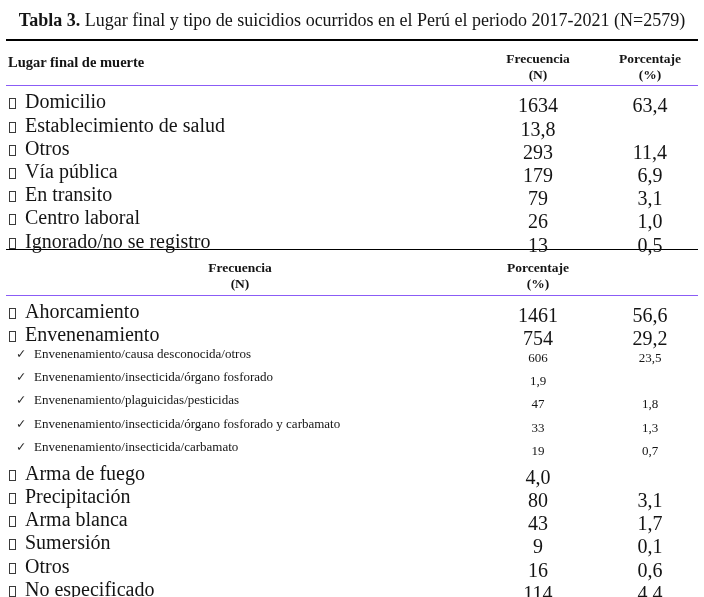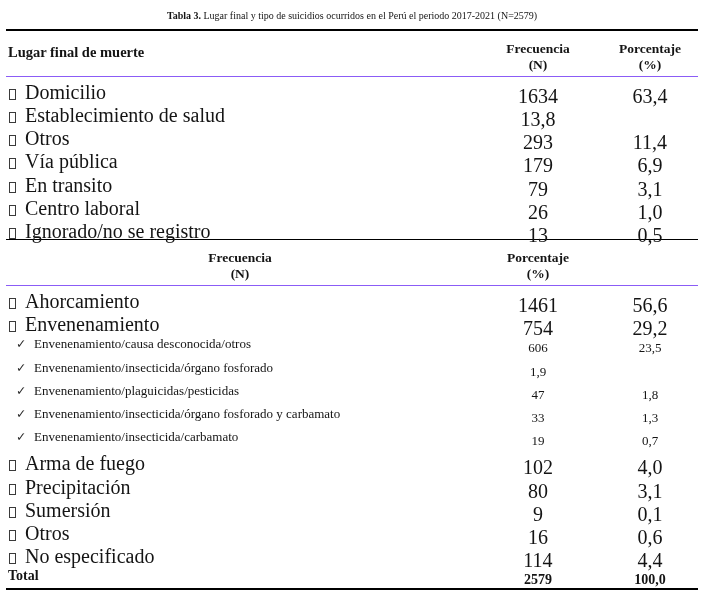--- a/index.html
+++ b/index.html
@@ -4,21 +4,21 @@
 <style>
   * { box-sizing: border-box; }
   html, body { margin: 0; padding: 0; background: #ffffff; }
   body {
     width: 704px; height: 597px; overflow: hidden;
     font-family: "Liberation Serif", serif;
     color: #141414;
   }
   .page { padding: 6px 6px 0 6px; }
 
-  .title { text-align: center; font-size: 10px; padding: 4px 0 7px; line-height: 1.2; }
+  .title { text-align: center; font-size: 18px; padding: 4px 0 7px; line-height: 1.2; }
   .title .b { font-weight: bold; }
 
   .table { border-top: 2px solid #000; border-bottom: 2px solid #000; }
 
   .row {
     display: grid;
     grid-template-columns: 1fr 128px 96px;
     align-items: center;
   }
 
@@ -152,27 +152,31 @@
           <div class="cell num">33</div>
           <div class="cell num">1,3</div>
         </div>
         <div class="row data-row sub">
           <div class="cell label"><span class="check">✓</span><span>Envenenamiento/insecticida/carbamato</span></div>
           <div class="cell num">19</div>
           <div class="cell num">0,7</div>
         </div>
         <div class="row data-row">
           <div class="cell label"><span class="boxglyph"></span><span>Arma de fuego</span></div>
-          <div class="cell num">102</div>
           <div class="cell num">4,0</div>
         </div>
         <div class="row data-row">
           <div class="cell label"><span class="boxglyph"></span><span>Precipitación</span></div>
           <div class="cell num">80</div>
           <div class="cell num">3,1</div>
+        </div>
+        <div class="row data-row">
+          <div class="cell label"><span class="boxglyph"></span><span>Arma blanca</span></div>
+          <div class="cell num">43</div>
+          <div class="cell num">1,7</div>
         </div>
         <div class="row data-row">
           <div class="cell label"><span class="boxglyph"></span><span>Sumersión</span></div>
           <div class="cell num">9</div>
           <div class="cell num">0,1</div>
         </div>
         <div class="row data-row">
           <div class="cell label"><span class="boxglyph"></span><span>Otros</span></div>
           <div class="cell num">16</div>
           <div class="cell num">0,6</div>

